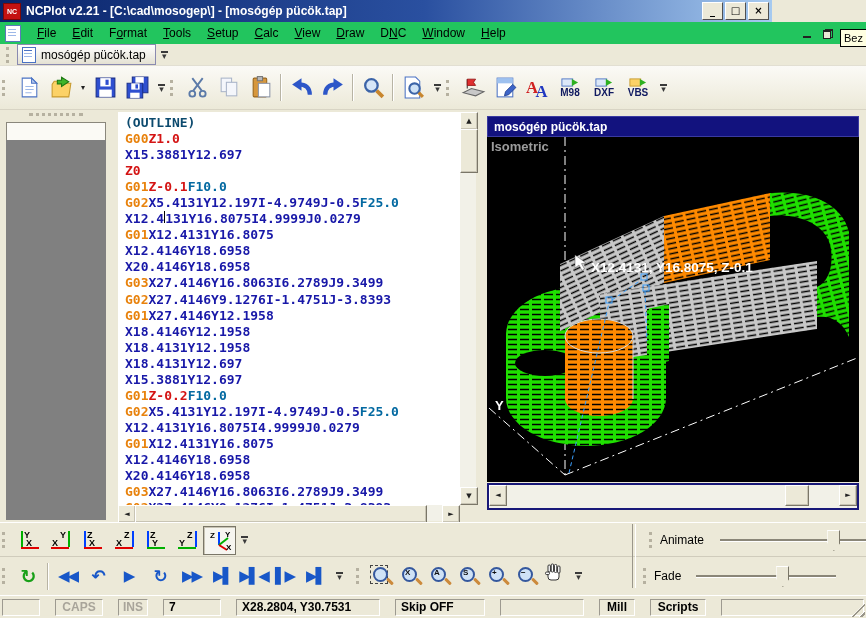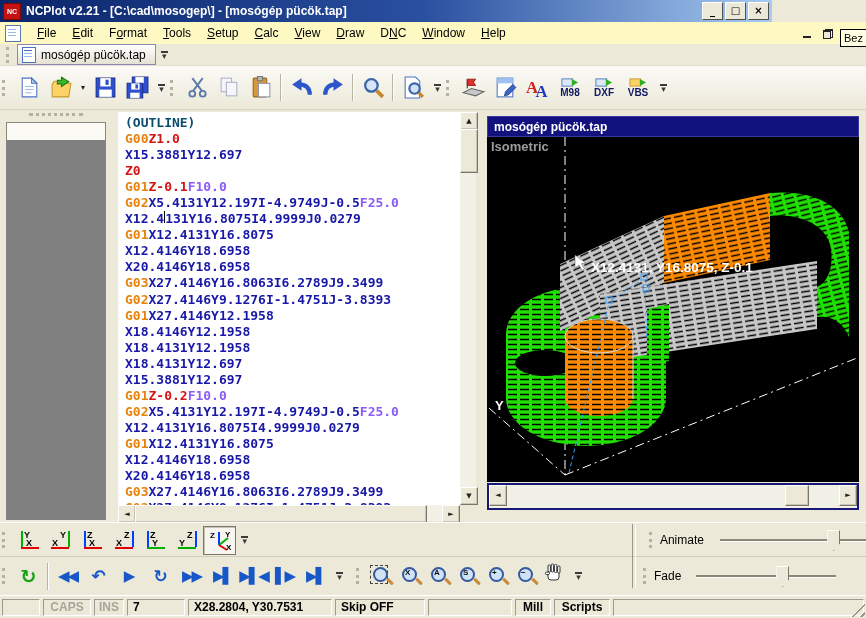--- a/index.html
+++ b/index.html
@@ -11,21 +11,21 @@
     display:flex;align-items:center;padding:0 3px;box-sizing:border-box;}
   .appicon{width:16px;height:15px;background:#c41212;border:1px solid #7a0808;color:#fff;
     font-size:7px;font-weight:bold;display:flex;align-items:center;justify-content:center;margin-right:5px;}
   .apptitle{color:#fff;font-weight:bold;font-size:12px;flex:1;white-space:nowrap;overflow:hidden;}
   .wbtn{width:19px;height:16px;margin-left:2px;background:#ece9d8;
     border:1px solid;border-color:#fff #505050 #505050 #fff;box-shadow:0 0 0 1px #2a2a2a00;
     display:flex;align-items:center;justify-content:center;font-size:10px;font-weight:bold;
     font-family:"DejaVu Sans",sans-serif;line-height:1;}
   
   .menubar{position:absolute;left:0;top:22px;width:866px;height:22px;display:flex;align-items:center;
-    padding-left:5px;box-sizing:border-box;background:#fef9c3;}
+    padding-left:5px;box-sizing:border-box;background:#22c55e;}
   .childicon{width:14px;height:15px;background:#fff;border:1px solid #5a7ab8;margin-right:8px;position:relative;}
   .childicon:before{content:"";position:absolute;left:2px;top:3px;width:8px;height:1px;background:#9db8e8;box-shadow:0 3px 0 #9db8e8,0 6px 0 #9db8e8;}
   .menu-item{padding:3px 8px;white-space:nowrap;}
   .menu-item u{text-decoration:underline;}
   .menuspacer{flex:1;}
   .mdibtn{width:17px;height:14px;display:flex;align-items:flex-end;justify-content:center;margin-right:4px;}
   .minbar{width:8px;height:2px;background:#222;margin-bottom:2px;}
   .restoreglyph{position:relative;width:10px;height:10px;margin-bottom:1px;}
   .restoreglyph:before{content:"";position:absolute;right:0;top:0;width:6px;height:6px;border:1px solid #222;border-top-width:2px;}
   .restoreglyph:after{content:"";position:absolute;left:0;bottom:0;width:6px;height:6px;border:1px solid #222;border-top-width:2px;background:#ece9d8;}
@@ -52,21 +52,21 @@
   .dropbtn{width:12px;height:34px;display:flex;align-items:center;justify-content:center;font-size:8px;color:#222;}
   .codebtn{width:34px;height:36px;display:flex;flex-direction:column;align-items:center;justify-content:center;gap:1px;}
   .codebtn .lbl{font-weight:bold;font-size:10px;color:#101a60;line-height:9px;}
   
   .leftpanel{position:absolute;left:2px;top:110px;width:108px;height:412px;background:#ece9d8;}
   .lp-box{margin:2px 4px 0 4px;height:22px;background:#fbfaf5;border:1px solid #8a877c;border-bottom:2px solid #1c1c1c;}
   .lp-gray{position:absolute;left:4px;right:4px;top:30px;bottom:2px;background:#808080;}
   .editor{position:absolute;left:118px;top:112px;width:342px;height:393px;background:#fff;overflow:hidden;
     font-family:"DejaVu Sans Mono",monospace;font-size:13px;font-weight:bold;padding:3px 0 0 7px;box-sizing:border-box;}
   .cl{height:16.05px;line-height:16.05px;white-space:pre;}
-  .cl .c{color:#0c4a6e;} .cl .g{color:#e8820c;} .cl .n{color:#1818a8;} .cl .z{color:#d41414;} .cl .f{color:#8b5cf6;}
+  .cl .c{color:#0c4a6e;} .cl .g{color:#e8820c;} .cl .n{color:#1818a8;} .cl .z{color:#d41414;} .cl .f{color:#0369a1;}
   .cl .caret{display:inline-block;width:0;border-left:1px solid #000;height:12px;}
   
   .sbbtn{position:absolute;background:#ece9d8;border:1px solid;border-color:#fff #7a7668 #7a7668 #fff;
     box-shadow:inset -1px -1px 0 #c8c4b4;display:flex;align-items:center;justify-content:center;
     font-size:7px;color:#222;line-height:1;font-family:"DejaVu Sans",sans-serif;}
   .sbthumb{position:absolute;background:#ece9d8;border:1px solid;border-color:#fff #7a7668 #7a7668 #fff;box-shadow:inset -1px -1px 0 #c8c4b4;}
   .vscroll{position:absolute;left:460px;top:112px;width:16px;height:393px;background:#f2f1e8;}
   .hscroll{position:absolute;left:118px;top:505px;width:342px;height:16px;background:#f2f1e8;}
   .sbcorner{position:absolute;left:460px;top:505px;width:16px;height:16px;background:#ece9d8;}
   
@@ -92,21 +92,21 @@
   .zwin:before{content:"";position:absolute;left:3px;top:4px;width:16px;height:17px;border:1px dashed #444;}
   .vsep{position:absolute;left:632px;top:524px;width:2px;height:64px;border-left:1px solid #9a968a;border-right:1px solid #fff;}
   .sliderlabel{font-size:12px;color:#000;}
   .slider{position:relative;height:22px;}
   .strack{position:absolute;left:0;right:0;top:10px;height:2px;background:#8a8678;border-bottom:1px solid #fff;}
   .sthumb{position:absolute;top:1px;width:11px;height:19px;background:#ece9d8;
     border:1px solid;border-color:#fff #7a7668 #7a7668 #fff;
     clip-path:polygon(0 0,100% 0,100% 62%,50% 100%,0 62%);}
   
   .status{position:absolute;left:0;top:595px;width:866px;height:23px;background:#ece9d8;border-top:1px solid #fff;
-    display:flex;align-items:center;gap:3px;padding:0 2px;box-sizing:border-box;}
+    display:flex;align-items:center;gap:15px;padding:0 2px;box-sizing:border-box;}
   .sp{height:17px;border:1px solid;border-color:#9d9a90 #fff #fff #9d9a90;display:flex;align-items:center;
     padding:0 5px;font-weight:bold;font-size:12px;box-sizing:border-box;white-space:nowrap;}
   .sp.dim{color:#a8a49a;}
   .resizegrip{position:absolute;right:1px;bottom:1px;width:14px;height:14px;
     background:repeating-linear-gradient(135deg,transparent 0 3px,#fff 3px 4px,#9a968a 4px 6px);
     clip-path:polygon(100% 0,100% 100%,0 100%);}
 </style>
 </head>
 <body>
 

